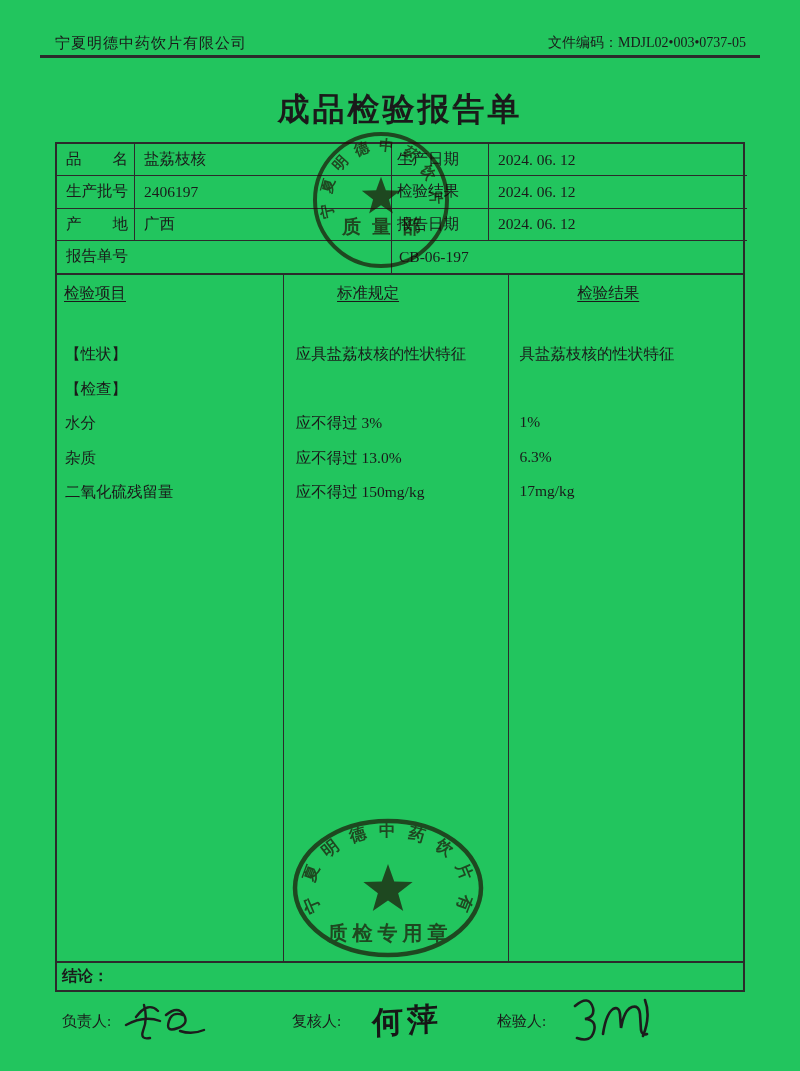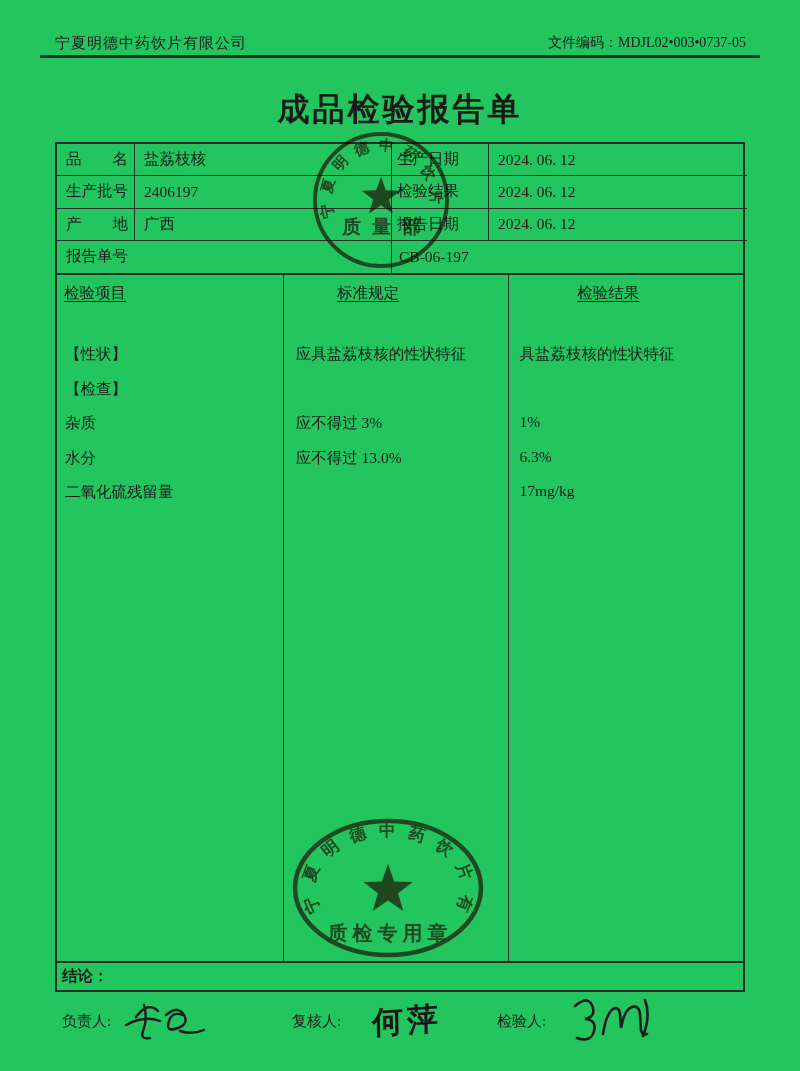--- a/index.html
+++ b/index.html
@@ -91,31 +91,32 @@
       <div class="cA w6 last">CB-06-197</div>
     </div>
   </div>
 
   <div class="tableB">
     <div class="colB cb1">
       <div class="chead">检验项目</div>
       <div class="spacer"></div>
       <div class="line">【性状】</div>
       <div class="line">【检查】</div>
+      <div class="line">水分</div>
       <div class="line">杂质</div>
-      <div class="line">水分</div>
       <div class="line">二氧化硫残留量</div>
     </div>
     <div class="colB cb2">
       <div class="chead">标准规定</div>
       <div class="spacer"></div>
       <div class="line">应具盐荔枝核的性状特征</div>
       <div class="line"></div>
       <div class="line">应不得过 3%</div>
       <div class="line">应不得过 13.0%</div>
+      <div class="line">应不得过 150mg/kg</div>
     </div>
     <div class="colB cb3 last">
       <div class="chead">检验结果</div>
       <div class="spacer"></div>
       <div class="line">具盐荔枝核的性状特征</div>
       <div class="line"></div>
       <div class="line">1%</div>
       <div class="line">6.3%</div>
       <div class="line">17mg/kg</div>
     </div>

